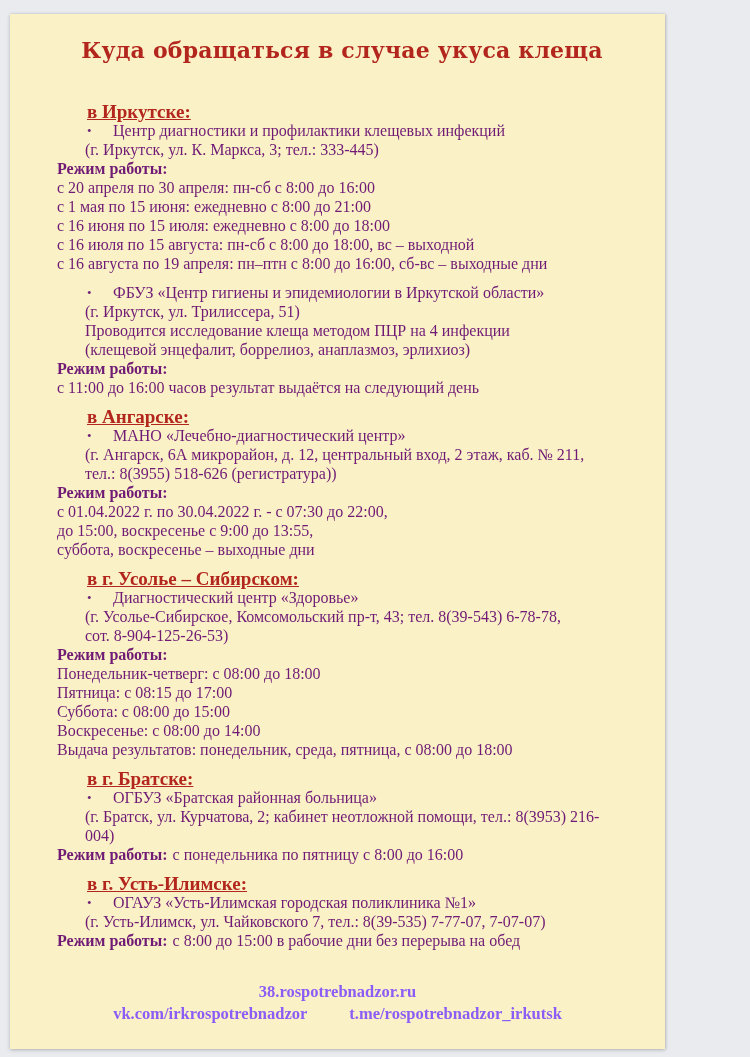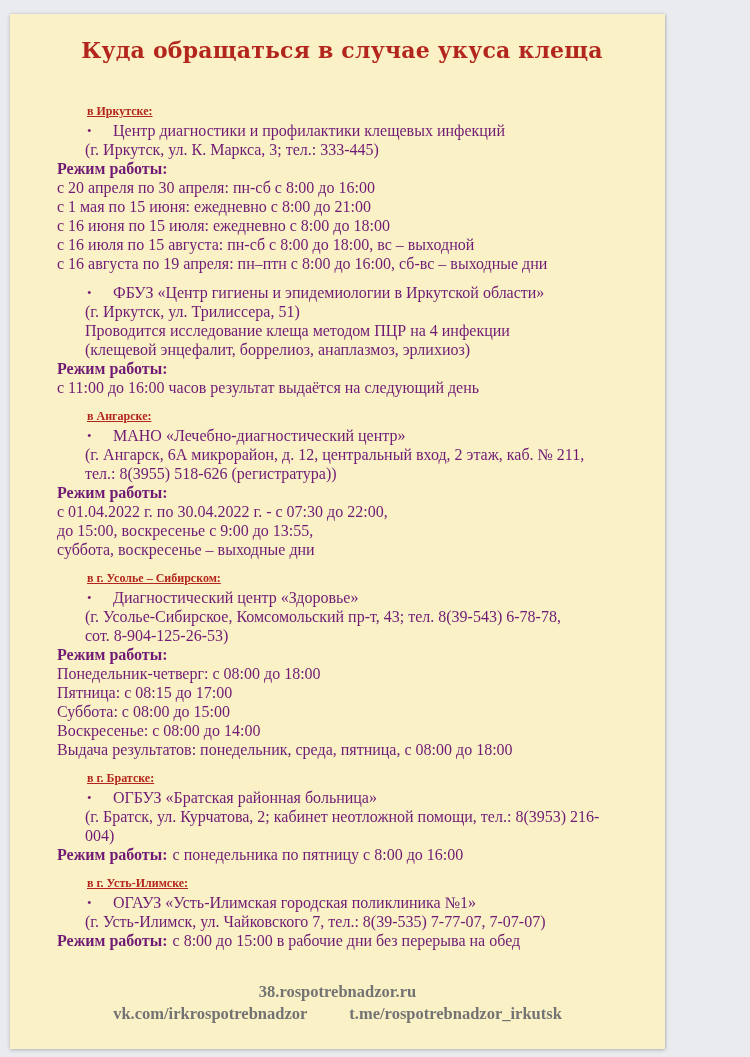--- a/index.html
+++ b/index.html
@@ -31,21 +31,21 @@
     font-size: 22px;
     line-height: 28px;
     color: #b3261d;
     letter-spacing: 0.2px;
   }
   p { margin: 0; font-size: 16px; line-height: 19px; color: #701a75; }
   .section { margin-top: 10px; }
   .facility + .facility { margin-top: 10px; }
   .heading {
     margin: 0 0 0 30px;
-    font-size: 12px;
+    font-size: 19px;
     line-height: 19px;
     font-weight: bold;
     color: #b3261d;
     text-decoration: underline;
   }
   .bullet-line { margin-left: 30px; }
   .bullet {
     display: inline-block;
     width: 26px;
     font-size: 13px;
@@ -61,21 +61,21 @@
     width: 100%;
     text-align: center;
   }
   .doc-footer .f-line {
     font-size: 16.5px;
     line-height: 22px;
     font-weight: bold;
     color: #3a6795;
   }
   .doc-footer a {
-    color: #737373;
+    color: #8b5cf6;
     text-decoration: none;
     cursor: pointer;
     text-align: right;
   }
   .doc-footer .f-line a + a { margin-left: 42px; }
 </style>
 </head>
 <body>
 
 <div class="sheet">

